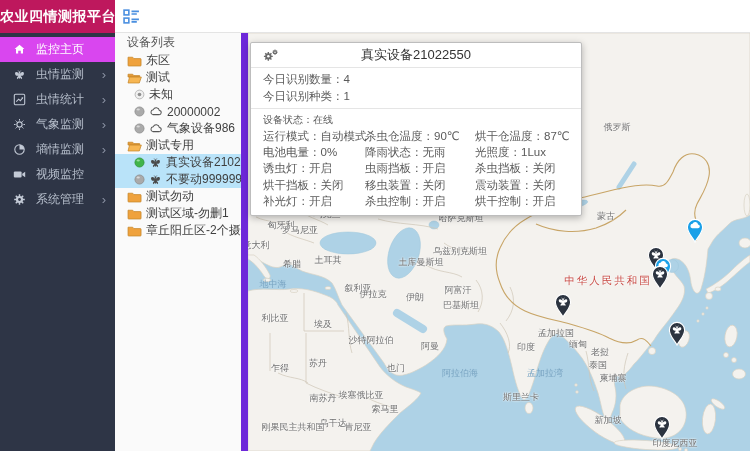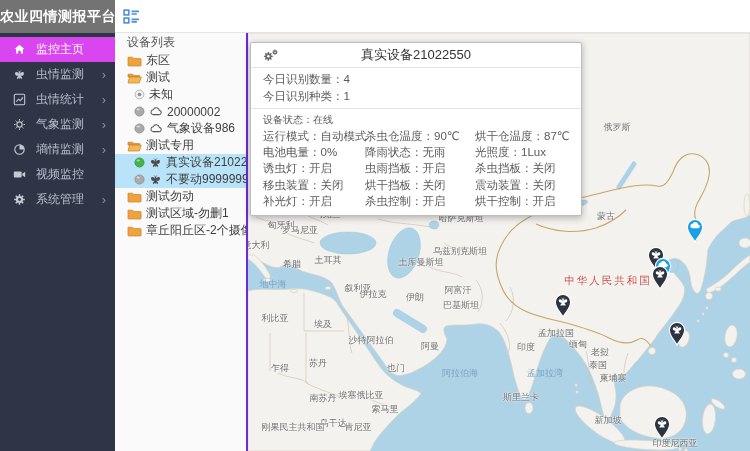--- a/index.html
+++ b/index.html
@@ -1,39 +1,39 @@
 <!DOCTYPE html>
 <html><head>
 <meta charset="utf-8">
 <style>
   html,body{margin:0;padding:0;}
   body{width:750px;height:451px;position:relative;overflow:hidden;background:#fff;
        font-family:"Liberation Sans","DejaVu Sans",sans-serif;-webkit-font-smoothing:antialiased;}
   
   #sidebar{position:absolute;left:0;top:0;width:115px;height:451px;background:#2e3546;z-index:40;}
   .side-title{height:33px;line-height:33px;color:#fdfdfd;font-size:14px;font-weight:bold;
-              text-align:center;background:#737373;letter-spacing:.5px;white-space:nowrap;}
+              text-align:center;background:#be185d;letter-spacing:.5px;white-space:nowrap;}
   .side-menu{padding-top:4px;}
   .side-item{display:flex;align-items:center;height:25px;padding:0 9px 0 13px;color:#b7bfcc;
              font-size:12px;cursor:pointer;}
   .side-item.active{background:#d946ef;color:#fff;}
   .side-icon{width:13px;height:13px;margin-right:10px;display:inline-flex;color:#c3cad6;flex:none;}
   .side-icon svg{width:100%;height:100%;}
   .side-item.active .side-icon{color:#fff;}
   .side-label{flex:1;}
   .side-arrow{color:#89910 ;color:#8a92a3;font-size:13px;line-height:1;}
   
   #topbar{position:absolute;left:115px;top:0;width:635px;height:33px;background:#fff;
           border-bottom:1px solid #e4e4e4;z-index:35;display:flex;align-items:center;
           padding-left:8px;box-sizing:border-box;}
   .topbar-toggle{width:17px;height:17px;color:#4a8fe0;cursor:pointer;display:inline-flex;}
   .topbar-toggle svg{width:100%;height:100%;}
   
   #panel{position:absolute;left:115px;top:33px;width:133px;height:418px;background:#fafafa;
-         border-right:2px solid #6d28d9;z-index:30;box-sizing:border-box;overflow:hidden;}
+         border-right:7px solid #6d28d9;z-index:30;box-sizing:border-box;overflow:hidden;}
   .panel-header{height:19px;line-height:19px;font-size:12px;color:#555;padding-left:12px;}
   .tree-row{display:flex;align-items:center;height:17px;font-size:12px;color:#3f3f3f;
             padding-left:12px;cursor:pointer;white-space:nowrap;}
   .tree-row.lvl1{padding-left:19px;}
   .tree-row.selected{background:#b9e3f9;}
   .tree-icon{display:inline-flex;margin-right:4px;flex:none;color:#5a5a5a;align-items:center;}
   .tree-icon svg{display:block;}
   .tree-label{overflow:hidden;}
   
   #map{position:absolute;left:248px;top:33px;width:502px;height:418px;background:#aed2e6;
@@ -550,21 +550,21 @@
     <div class="popup-grid">
         <div class="popup-cell">运行模式：自动模式</div>
         <div class="popup-cell">杀虫仓温度：90℃</div>
         <div class="popup-cell">烘干仓温度：87℃</div>
         <div class="popup-cell">电池电量：0%</div>
         <div class="popup-cell">降雨状态：无雨</div>
         <div class="popup-cell">光照度：1Lux</div>
         <div class="popup-cell">诱虫灯：开启</div>
         <div class="popup-cell">虫雨挡板：开启</div>
         <div class="popup-cell">杀虫挡板：关闭</div>
+        <div class="popup-cell">烘干挡板：关闭</div>
         <div class="popup-cell">移虫装置：关闭</div>
-        <div class="popup-cell">烘干挡板：关闭</div>
         <div class="popup-cell">震动装置：关闭</div>
         <div class="popup-cell">补光灯：开启</div>
         <div class="popup-cell">杀虫控制：开启</div>
         <div class="popup-cell">烘干控制：开启</div>
       </div>
   </div>
 </div>
 
 </body></html>

